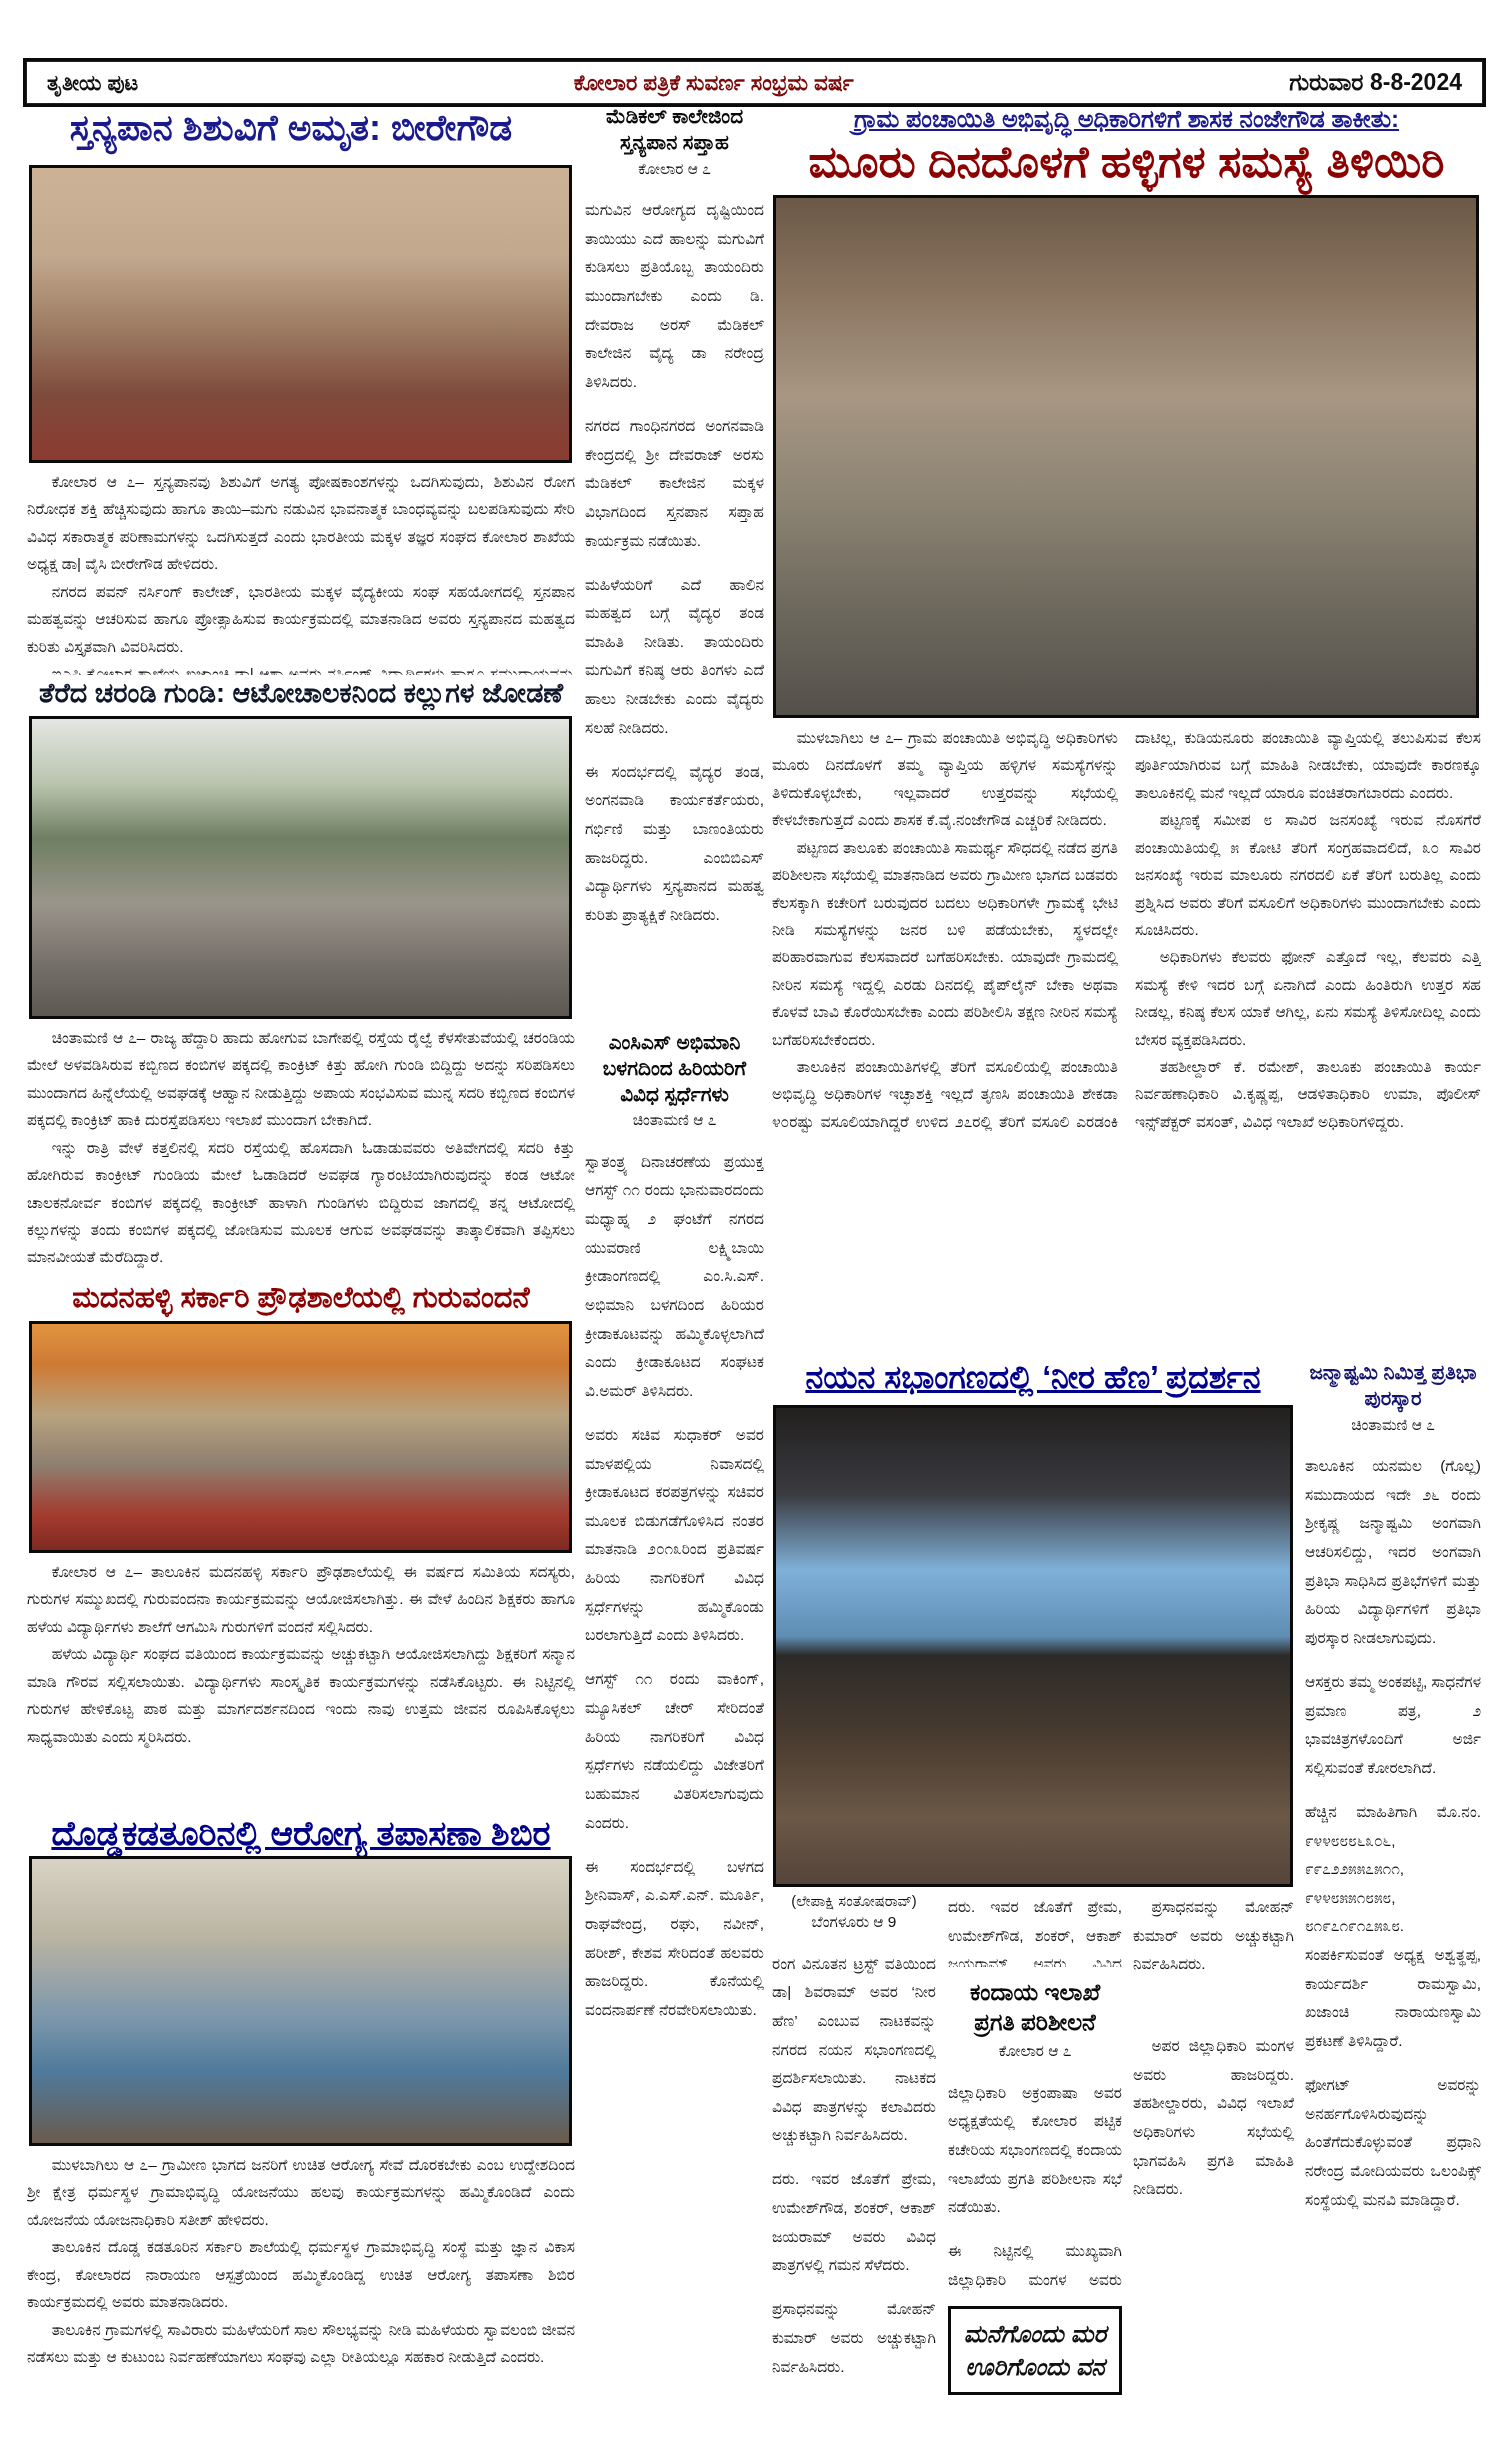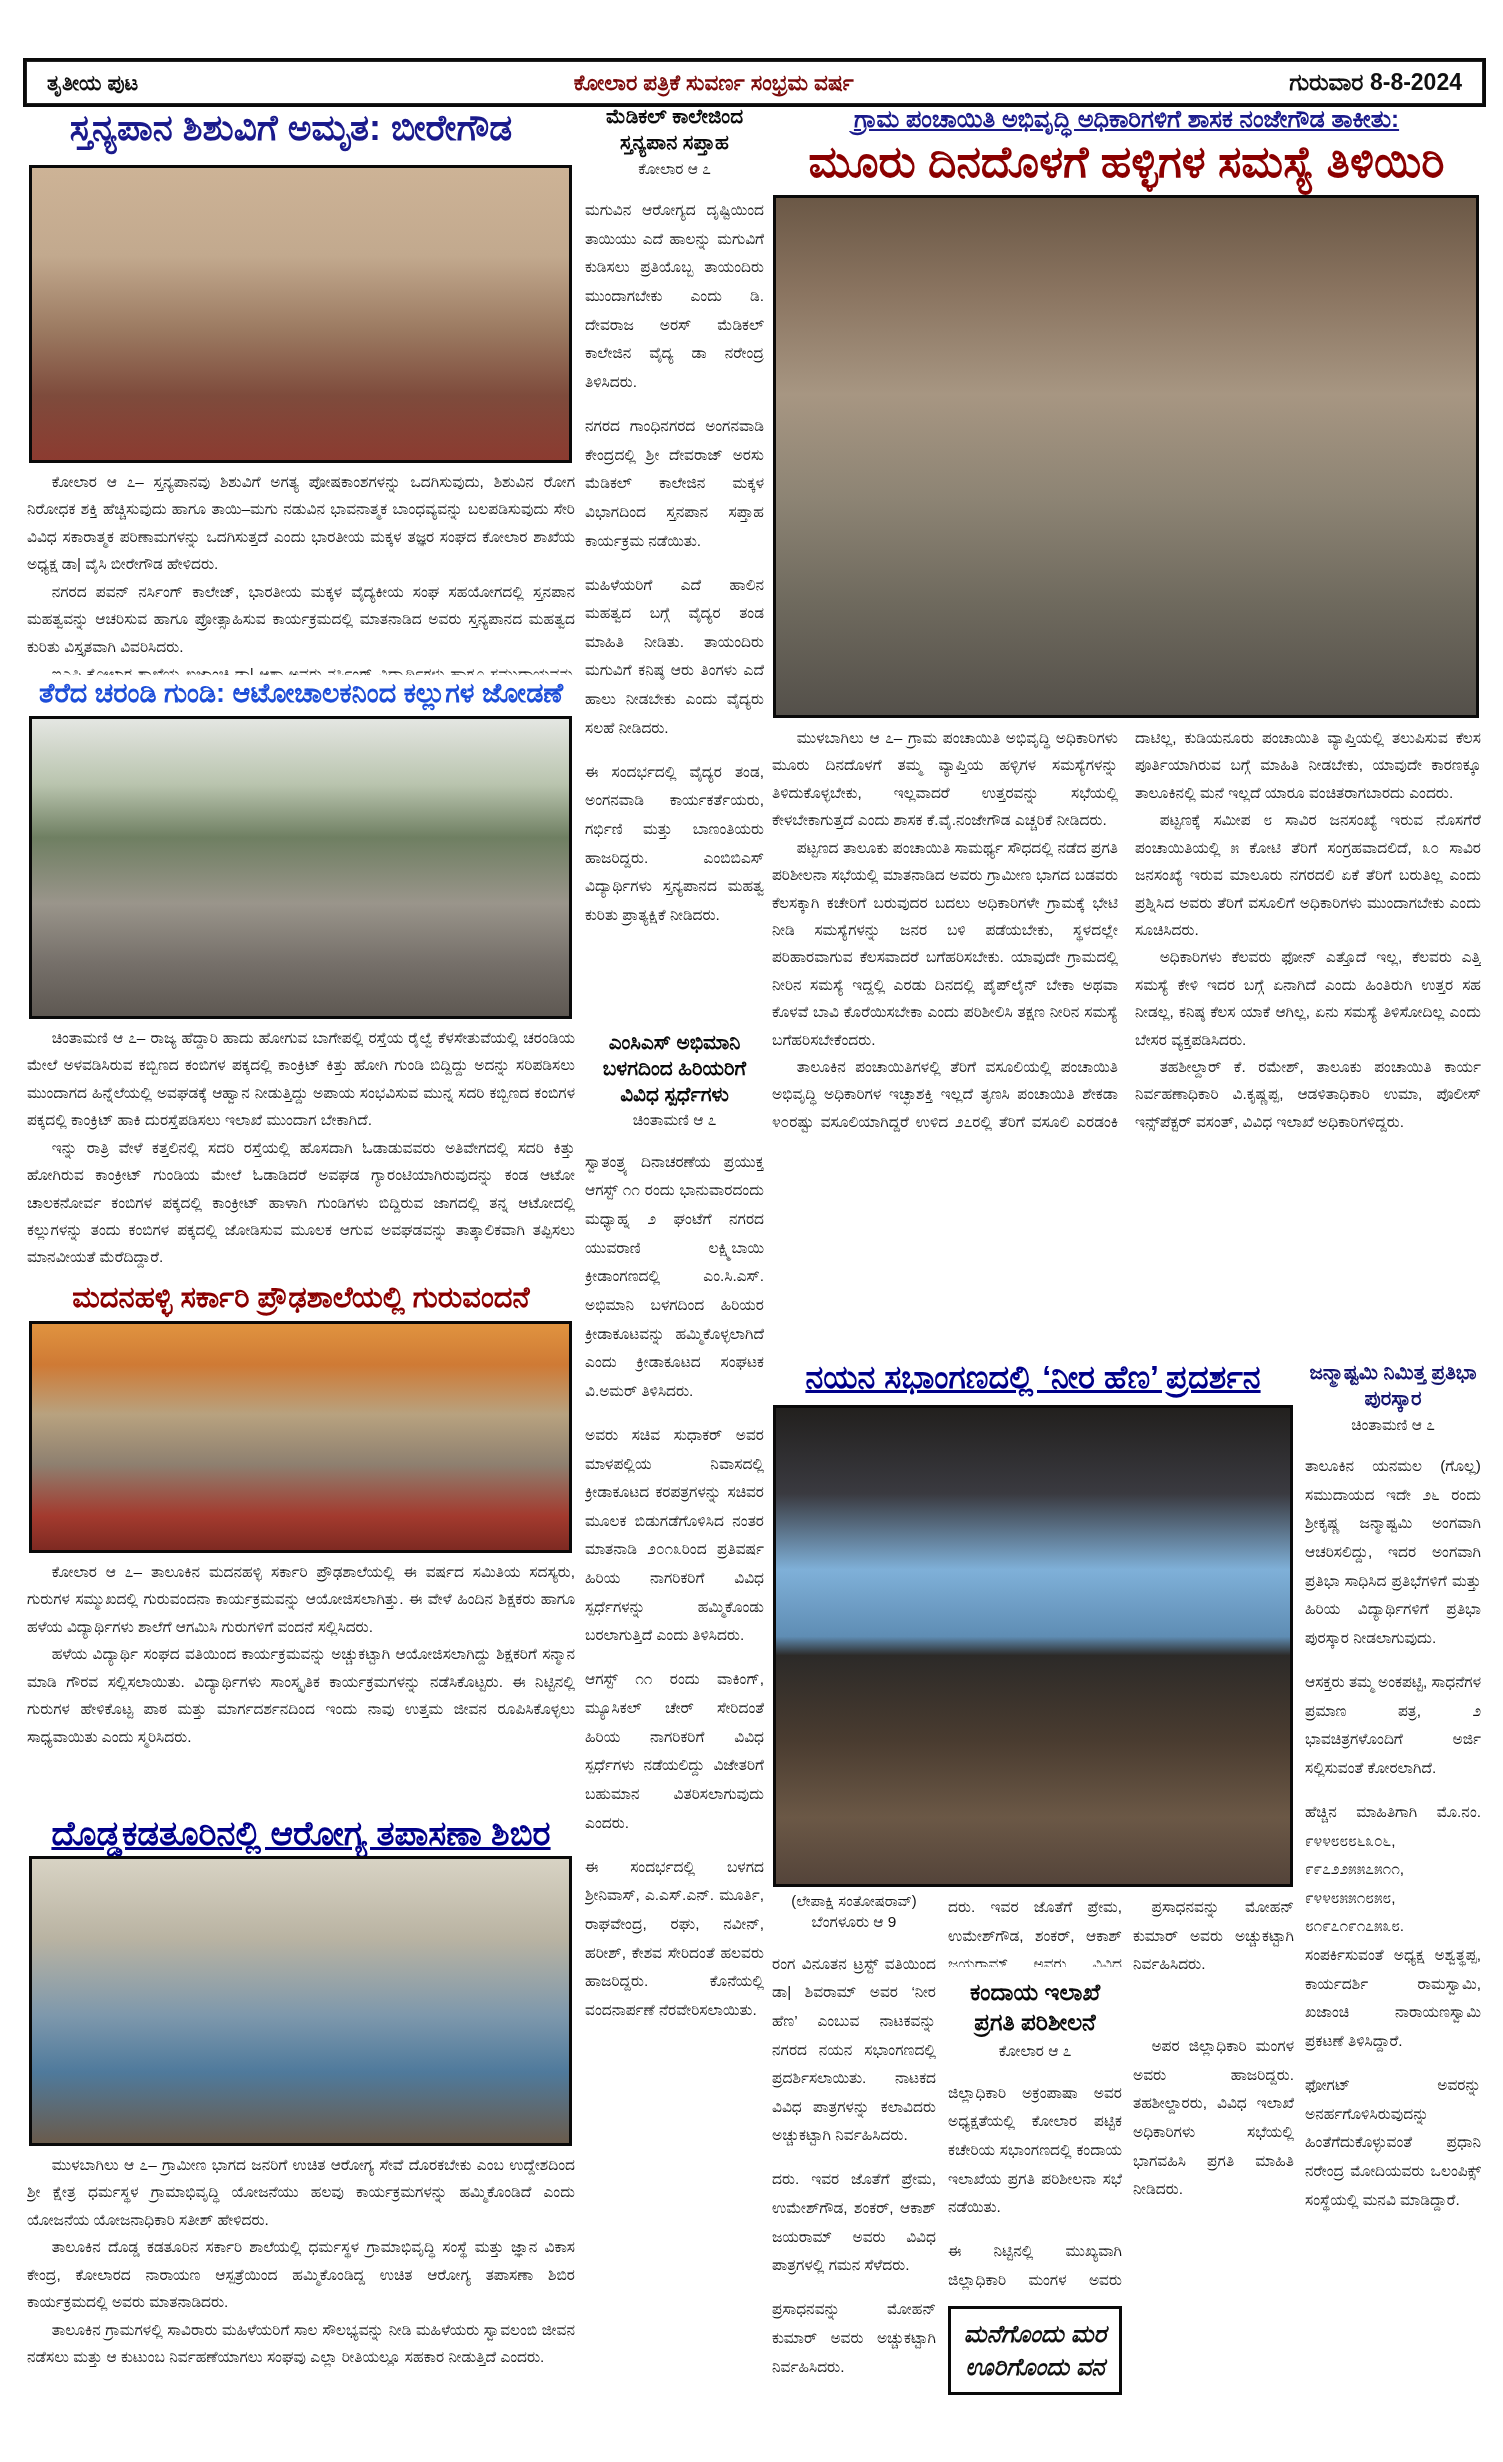--- a/index.html
+++ b/index.html
@@ -13,21 +13,21 @@
   .masthead{border:3.9px solid #0a0a0a;background:#fff;}
   .masthead-inner{border:1.5px solid #222;height:100%;display:flex;align-items:center;
     justify-content:space-between;padding:0 20px;box-sizing:border-box;}
   .mast-left{font-size:21px;font-weight:bold;color:#111;}
   .mast-center{font-size:21.6px;font-weight:bold;color:#7a0a0a;}
   .mast-right{font-size:23px;font-weight:bold;color:#111;}
   
   .hl{text-align:center;font-weight:bold;line-height:1.15;}
   .hl-navy{color:#1a1a8c;}
   .hl-red{color:#8b0000;}
-  .hl-green{color:#1d4ed8;}
+  .hl-green{color:#0f172a;}
   .hl-blue-ul{color:#00008b;text-decoration:underline;}
   .kicker{color:#1a1a8c;font-weight:bold;text-decoration:underline;text-align:center;}
   
   .photo{border:3.1px solid #0a0a0a;box-sizing:border-box;}
   .ph1{background:linear-gradient(180deg,#cdb396 0%,#c2a98e 30%,#9c7b62 55%,#7e4b3c 78%,#8c3b30 100%);}
   .ph2{background:linear-gradient(180deg,#e4e6e2 0%,#b9c4ae 22%,#6f7f62 40%,#9a958b 62%,#76706a 82%,#5e5852 100%);}
   .ph3{background:linear-gradient(180deg,#e0933f 0%,#cf7a35 18%,#b8a27f 40%,#8e8070 62%,#a33a2e 85%,#7e2a22 100%);}
   .ph4{background:linear-gradient(180deg,#d8d3c4 0%,#b9b3a2 28%,#7e98ac 55%,#4f7a9c 75%,#6a5b4c 100%);}
   .ph5{background:linear-gradient(180deg,#6b5846 0%,#8a7460 18%,#a79682 38%,#8d8474 58%,#6f6a5e 78%,#54504a 100%);}
   .ph6{background:linear-gradient(180deg,#22201e 0%,#3a3a40 18%,#7fb0d8 34%,#5f8db4 48%,#2c2a28 52%,#4a3c30 70%,#6b5846 86%,#54443a 100%);}

